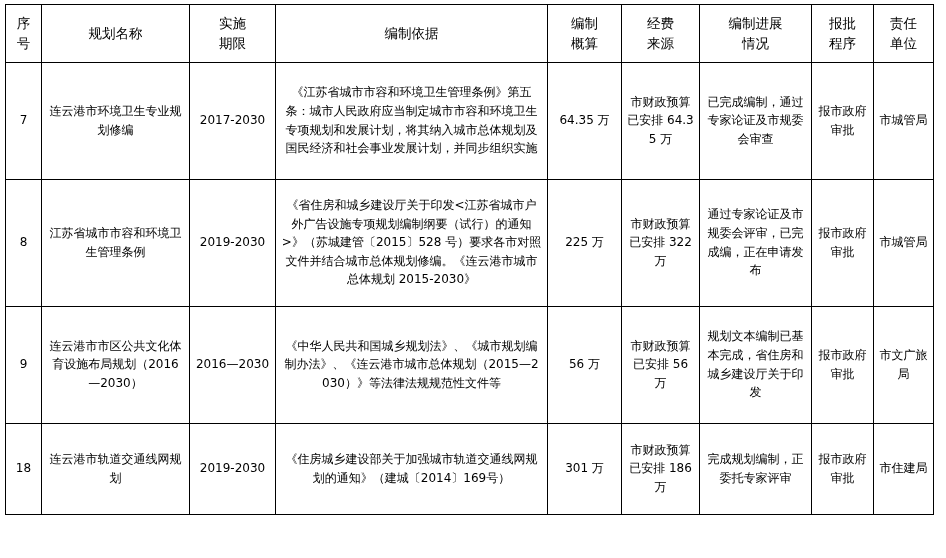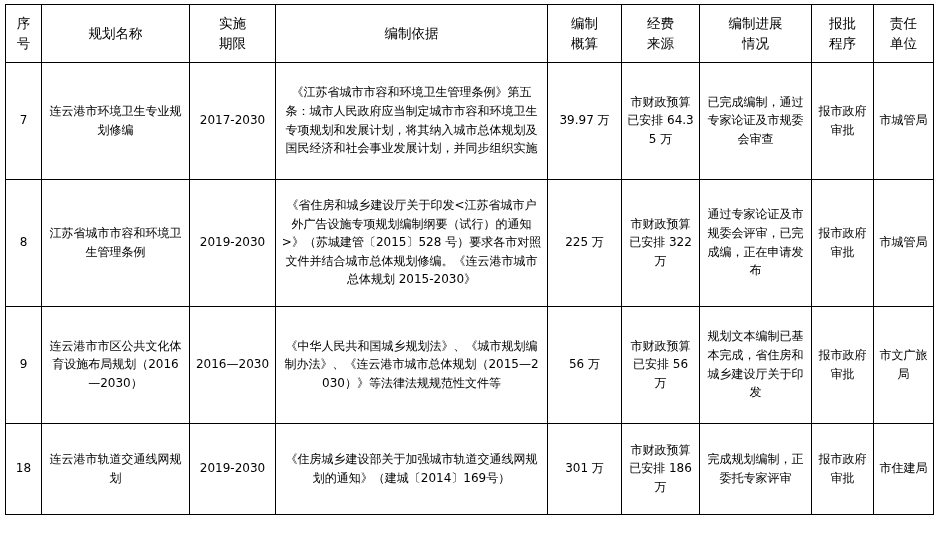--- a/index.html
+++ b/index.html
@@ -128,21 +128,21 @@
           <span class="hdr-line">单位</span>
         </th>
       </tr>
     </thead>
     <tbody>
       <tr class="row-7">
         <td class="cell-no">7</td>
         <td class="cell-name">连云港市环境卫生专业规划修编</td>
         <td class="cell-period">2017-2030</td>
         <td class="cell-basis">《江苏省城市市容和环境卫生管理条例》第五条：城市人民政府应当制定城市市容和环境卫生专项规划和发展计划，将其纳入城市总体规划及国民经济和社会事业发展计划，并同步组织实施</td>
-        <td class="cell-budget">39.97 万</td>
+        <td class="cell-budget">64.35 万</td>
         <td class="cell-source">市财政预算已安排 64.35 万</td>
         <td class="cell-progress">已完成编制，通过专家论证及市规委会审查</td>
         <td class="cell-approve">报市政府审批</td>
         <td class="cell-unit">市城管局</td>
       </tr>
       <tr class="row-8">
         <td class="cell-no">8</td>
         <td class="cell-name">江苏省城市市容和环境卫生管理条例</td>
         <td class="cell-period">2019-2030</td>
         <td class="cell-basis">《省住房和城乡建设厅关于印发&lt;江苏省城市户外广告设施专项规划编制纲要（试行）的通知&gt;》（苏城建管〔2015〕528 号）要求各市对照文件并结合城市总体规划修编。《连云港市城市总体规划 2015-2030》</td>

